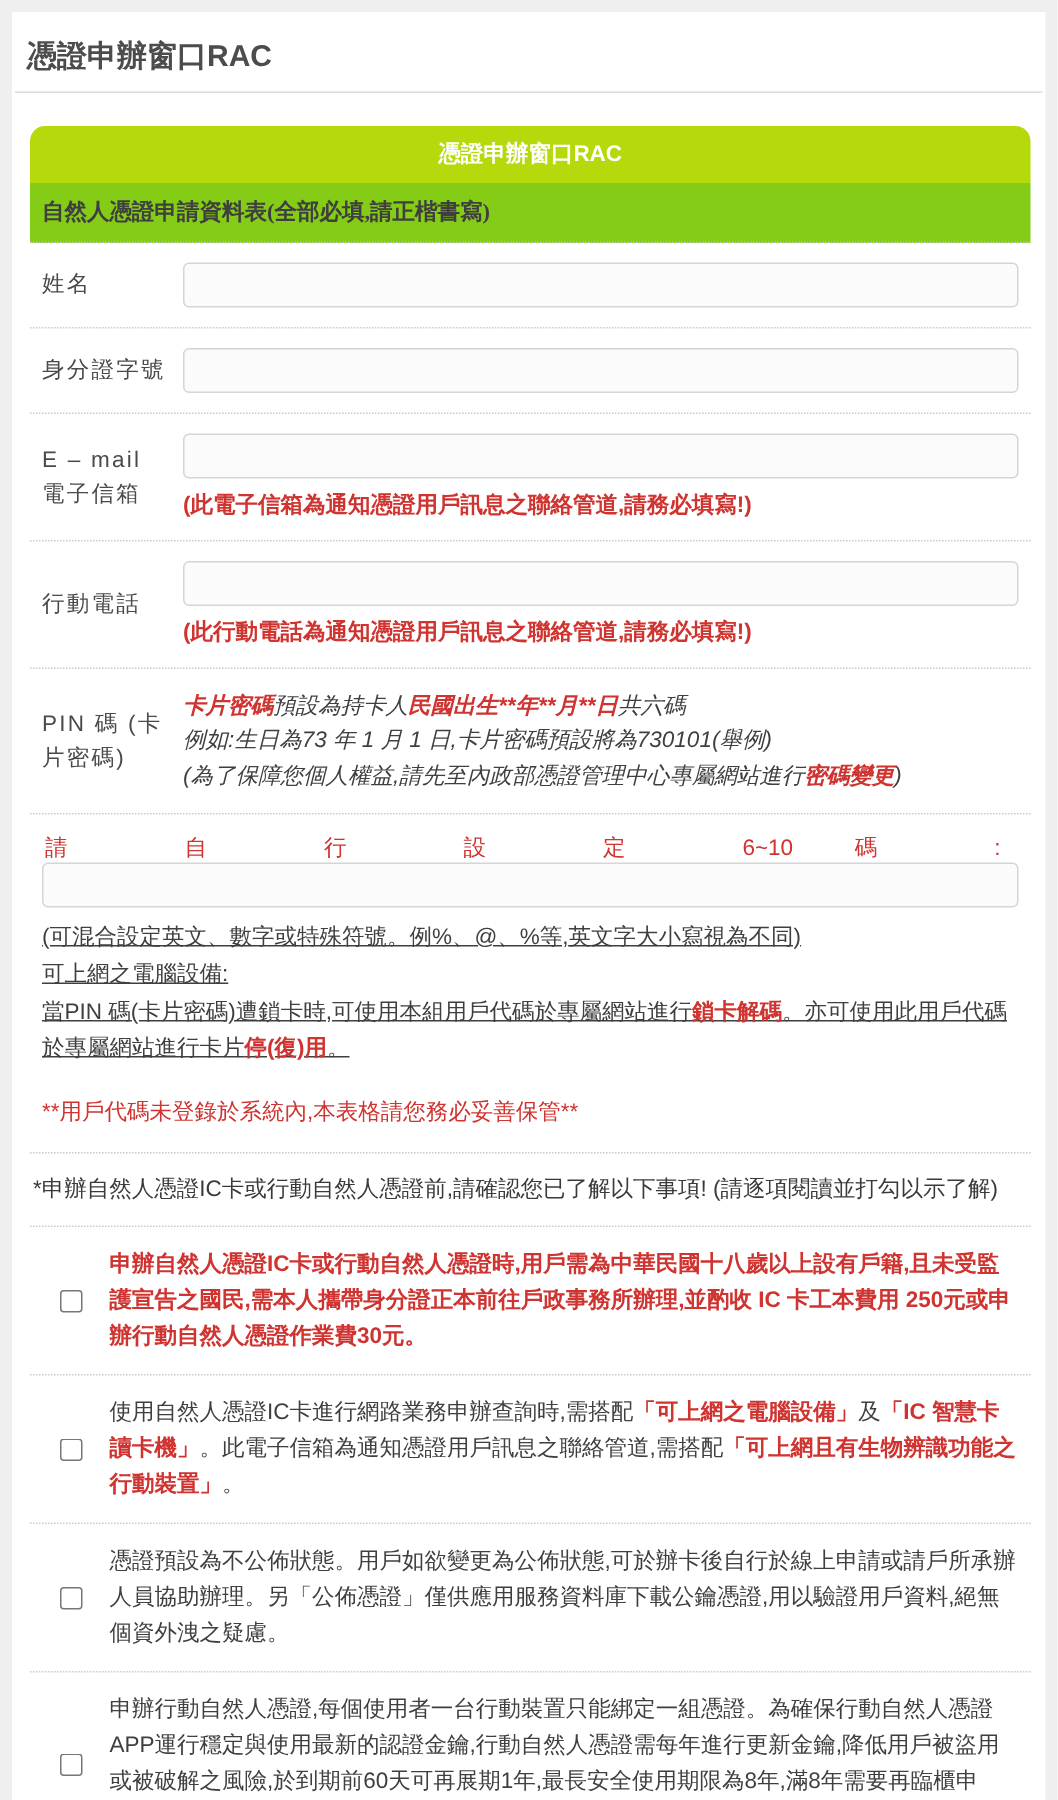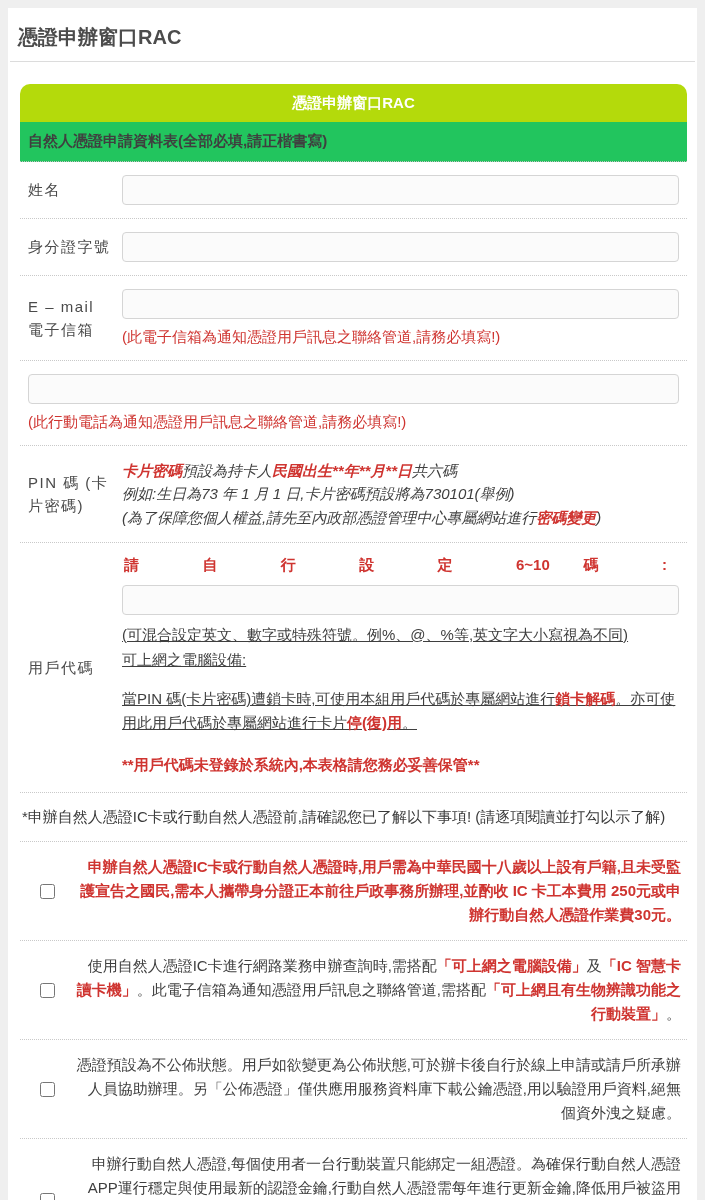--- a/index.html
+++ b/index.html
@@ -39,25 +39,26 @@
     background:var(--header-green);
     border-radius:10px 10px 0 0;
     height:38px;
     line-height:38px;
     text-align:center;
     color:#ffffff;
     font-weight:bold;
     font-size:15px;
   }
   .card-subtitle{
-    background:#22c55e;
+    background:#84cc16;
     padding:10px 8px;
     font-weight:bold;
     color:#3f3f3f;
     border-bottom:1px dotted #c2c2c2;
+    font-family:Liberation Serif, serif;
   }
   .form-row{
     display:flex;
     padding:13px 8px;
     border-bottom:1px dotted #c9c9c9;
   }
   .row-label{
     width:94px;
     flex-shrink:0;
     display:flex;
@@ -73,38 +74,37 @@
     height:30px;
     border:1px solid #d5d5d5;
     border-radius:4px;
     background:#fbfbfb;
     outline:none;
     font-size:14px;
     padding:0 8px;
   }
   .red-note{
     color:var(--red-accent);
-    font-weight:normal;
+    font-weight:bold;
     margin-top:7px;
     line-height:1.4;
   }
   .info-lines{ line-height:1.55; color:#3f3f3f;font-style:italic; }
   .seg-hl{ color:var(--red-accent); font-weight:bold; }
   .uc-heading{
     color:var(--red-accent);
-    font-weight:bold;
+    font-weight:normal;
     text-align:justify;
     text-align-last:justify;
     padding:0 12px 0 2px;
-    margin-bottom:10px;
   }
   .uc-note{ margin-top:8px; line-height:1.55; color:#3f3f3f;text-decoration:underline; }
   .uc-warning{
     color:var(--red-accent);
-    font-weight:bold;
+    font-weight:normal;
     margin-top:22px;
     margin-bottom:4px;
   }
   .confirm-row{
     padding:13px 2px;
     border-bottom:1px dotted #c9c9c9;
     color:#3a3a3a;
     line-height:1.5;
   }
   .check-row{
@@ -113,21 +113,21 @@
     gap:18px;
     padding:13px 6px 13px 20px;
     border-bottom:1px dotted #c9c9c9;
   }
   .check-row input[type="checkbox"]{
     width:15px;height:15px;
     flex-shrink:0;
     margin:0;
     accent-color:#ffffff;
   }
-  .check-text{ flex:1; line-height:1.6; color:#3f3f3f;text-align:right; }
+  .check-text{ flex:1; line-height:1.6; color:#3f3f3f; }
   .check-text.all-red{ }
 </style>
 </head>
 <body>
 
 <div class="panel">
 
   <h1 class="page-title">憑證申辦窗口RAC</h1>
   <div class="title-rule"></div>
 
@@ -153,43 +153,43 @@
 
     <div class="form-row">
       <div class="row-label">E – mail 電子信箱</div>
       <div class="row-content">
         <input class="text-input" type="text" value="" style="">
         <div class="red-note">(此電子信箱為通知憑證用戶訊息之聯絡管道,請務必填寫!)</div>
       </div>
     </div>
 
     <div class="form-row">
+      <div class="row-label">行動電話</div>
       <div class="row-content">
         <input class="text-input" type="text" value="" style="">
         <div class="red-note">(此行動電話為通知憑證用戶訊息之聯絡管道,請務必填寫!)</div>
       </div>
     </div>
 
     <div class="form-row">
       <div class="row-label">PIN 碼 (卡片密碼)</div>
       <div class="row-content info-lines">
         <div><span class="seg-hl">卡片密碼</span><span>預設為持卡人</span><span class="seg-hl">民國出生**年**月**日</span><span>共六碼</span></div>
         <div>例如:生日為73 年 1 月 1 日,卡片密碼預設將為730101(舉例)</div>
         <div><span>(為了保障您個人權益,請先至內政部憑證管理中心專屬網站進行</span><span class="seg-hl">密碼變更</span><span>)</span></div>
       </div>
     </div>
 
     <div class="form-row">
-      <div class="row-label">用戶代碼</div>
       <div class="row-content">
         <div class="uc-heading">請 自 行 設 定 6~10 碼 :</div>
         <input class="text-input" type="text" value="" style="">
         <div class="uc-note">(可混合設定英文、數字或特殊符號。例%、@、%等,英文字大小寫視為不同)</div>
         <div class="uc-note" style="margin-top:2px;">可上網之電腦設備:</div>
-        <div class="uc-note" style="margin-top:16px;"><span>當PIN 碼(卡片密碼)遭鎖卡時,可使用本組用戶代碼於專屬網站進行</span><span class="seg-hl">鎖卡解碼</span><span>。亦可使用此用戶代碼於專屬網站進行卡片</span><span class="seg-hl">停(復)用</span><span>。</span></div>
+        <div class="uc-note" style="margin-top:2px;"><span>當PIN 碼(卡片密碼)遭鎖卡時,可使用本組用戶代碼於專屬網站進行</span><span class="seg-hl">鎖卡解碼</span><span>。亦可使用此用戶代碼於專屬網站進行卡片</span><span class="seg-hl">停(復)用</span><span>。</span></div>
         <div class="uc-warning">**用戶代碼未登錄於系統內,本表格請您務必妥善保管**</div>
       </div>
     </div>
 
     <div class="confirm-row">*申辦自然人憑證IC卡或行動自然人憑證前,請確認您已了解以下事項! (請逐項閱讀並打勾以示了解)</div>
 
     <div class="check-row">
       <input type="checkbox" style="">
       <div class="check-text all-red"><span class="seg-hl">申辦自然人憑證IC卡或行動自然人憑證時,用戶需為中華民國十八歲以上設有戶籍,且未受監護宣告之國民,需本人攜帶身分證正本前往戶政事務所辦理,並酌收 IC 卡工本費用 250元或申辦行動自然人憑證作業費30元。</span></div>
     </div>

